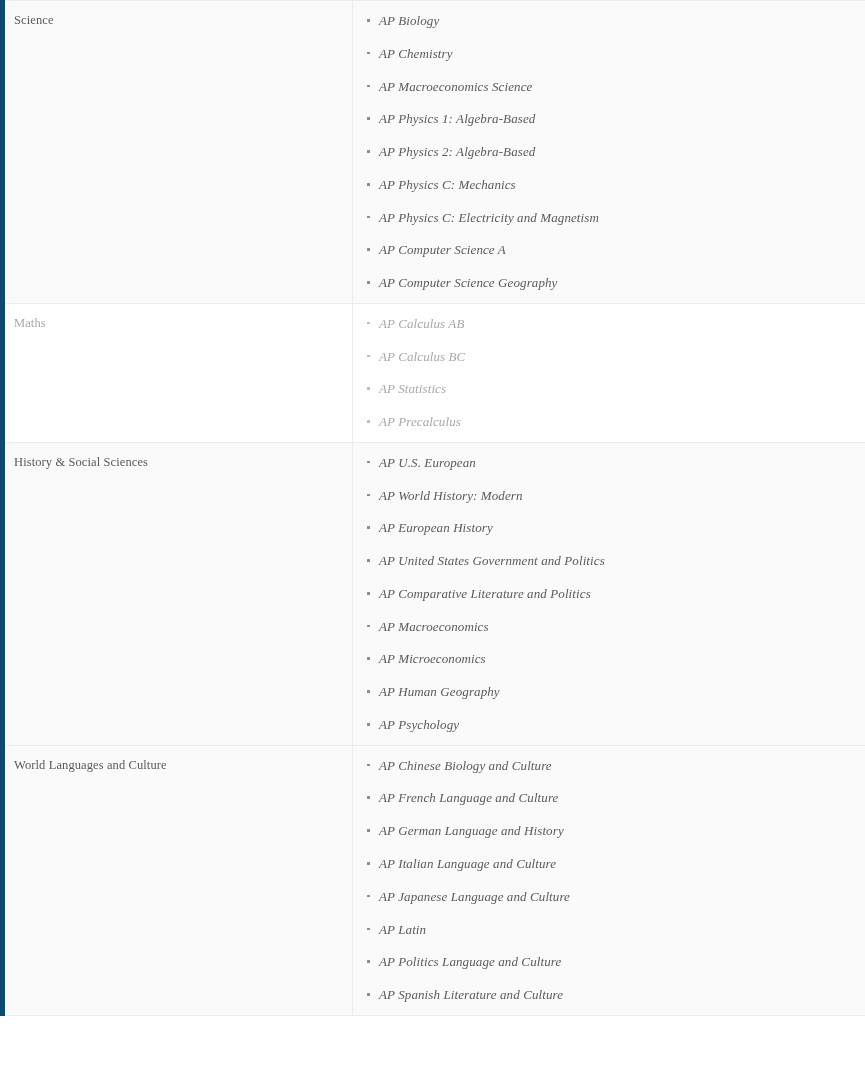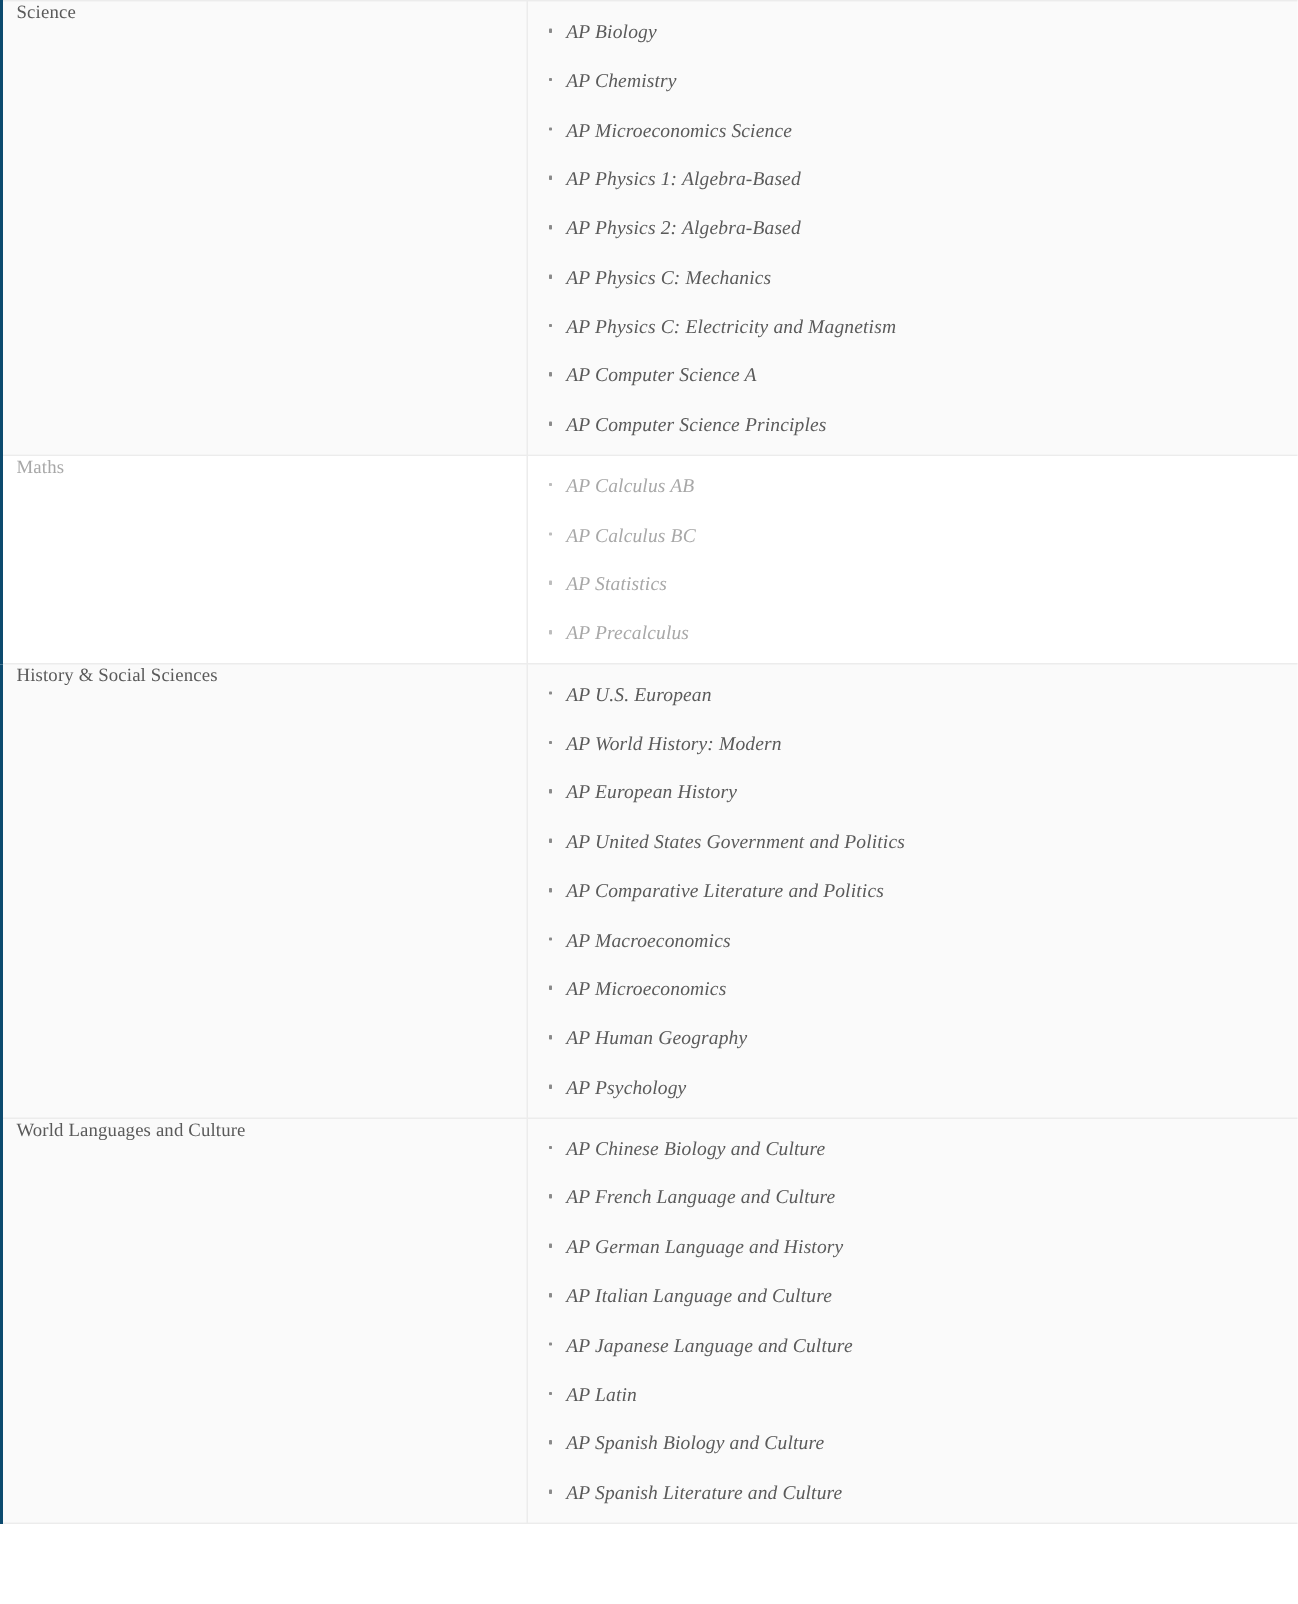--- a/index.html
+++ b/index.html
@@ -27,23 +27,23 @@
   .cat-cell,
   .courses-cell {
     vertical-align: top;
     border-top: 1px solid #ececec;
     border-bottom: 1px solid #ececec;
     padding: 0;
   }
 
   .cat-cell {
     width: 350px;
-    border-left: 2px solid #0c4a6e;
+    border-left: 5px solid #0c4a6e;
     border-right: 1px solid #ececec;
-    padding: 0 0 12px 9px;
+    padding: 12px 0 12px 9px;
   }
 
   .courses-cell {
     width: 515px;
     border-right: 1px solid #ececec;
     padding: 12px 0 12px 0;
   }
 
   .cat-label {
     font-size: 12.5px;
@@ -107,27 +107,27 @@
   <table class="ap-table">
     <tbody>
         <tr class="ap-row shade-a">
           <td class="cat-cell">
             <div class="cat-label">Science</div>
           </td>
           <td class="courses-cell">
             <ul class="course-list">
               <li class="course-item"><span class="bullet"></span><span>AP Biology</span></li>
               <li class="course-item"><span class="bullet"></span><span>AP Chemistry</span></li>
-              <li class="course-item"><span class="bullet"></span><span>AP Microeconomics Science</span></li>
+              <li class="course-item"><span class="bullet"></span><span>AP Macroeconomics Science</span></li>
               <li class="course-item"><span class="bullet"></span><span>AP Physics 1: Algebra-Based</span></li>
               <li class="course-item"><span class="bullet"></span><span>AP Physics 2: Algebra-Based</span></li>
               <li class="course-item"><span class="bullet"></span><span>AP Physics C: Mechanics</span></li>
               <li class="course-item"><span class="bullet"></span><span>AP Physics C: Electricity and Magnetism</span></li>
               <li class="course-item"><span class="bullet"></span><span>AP Computer Science A</span></li>
-              <li class="course-item"><span class="bullet"></span><span>AP Computer Science Principles</span></li>
+              <li class="course-item"><span class="bullet"></span><span>AP Computer Science Geography</span></li>
             </ul>
           </td>
         </tr>
         <tr class="ap-row shade-b faded">
           <td class="cat-cell">
             <div class="cat-label">Maths</div>
           </td>
           <td class="courses-cell">
             <ul class="course-list">
               <li class="course-item"><span class="bullet"></span><span>AP Calculus AB</span></li>
@@ -160,21 +160,21 @@
             <div class="cat-label">World Languages and Culture</div>
           </td>
           <td class="courses-cell">
             <ul class="course-list">
               <li class="course-item"><span class="bullet"></span><span>AP Chinese Biology and Culture</span></li>
               <li class="course-item"><span class="bullet"></span><span>AP French Language and Culture</span></li>
               <li class="course-item"><span class="bullet"></span><span>AP German Language and History</span></li>
               <li class="course-item"><span class="bullet"></span><span>AP Italian Language and Culture</span></li>
               <li class="course-item"><span class="bullet"></span><span>AP Japanese Language and Culture</span></li>
               <li class="course-item"><span class="bullet"></span><span>AP Latin</span></li>
-              <li class="course-item"><span class="bullet"></span><span>AP Spanish Biology and Culture</span></li>
+              <li class="course-item"><span class="bullet"></span><span>AP Politics Language and Culture</span></li>
               <li class="course-item"><span class="bullet"></span><span>AP Spanish Literature and Culture</span></li>
             </ul>
           </td>
         </tr>
       </tbody>
   </table>
   <div class="bottom-fade"></div>
 </div>
 
 </body></html>

